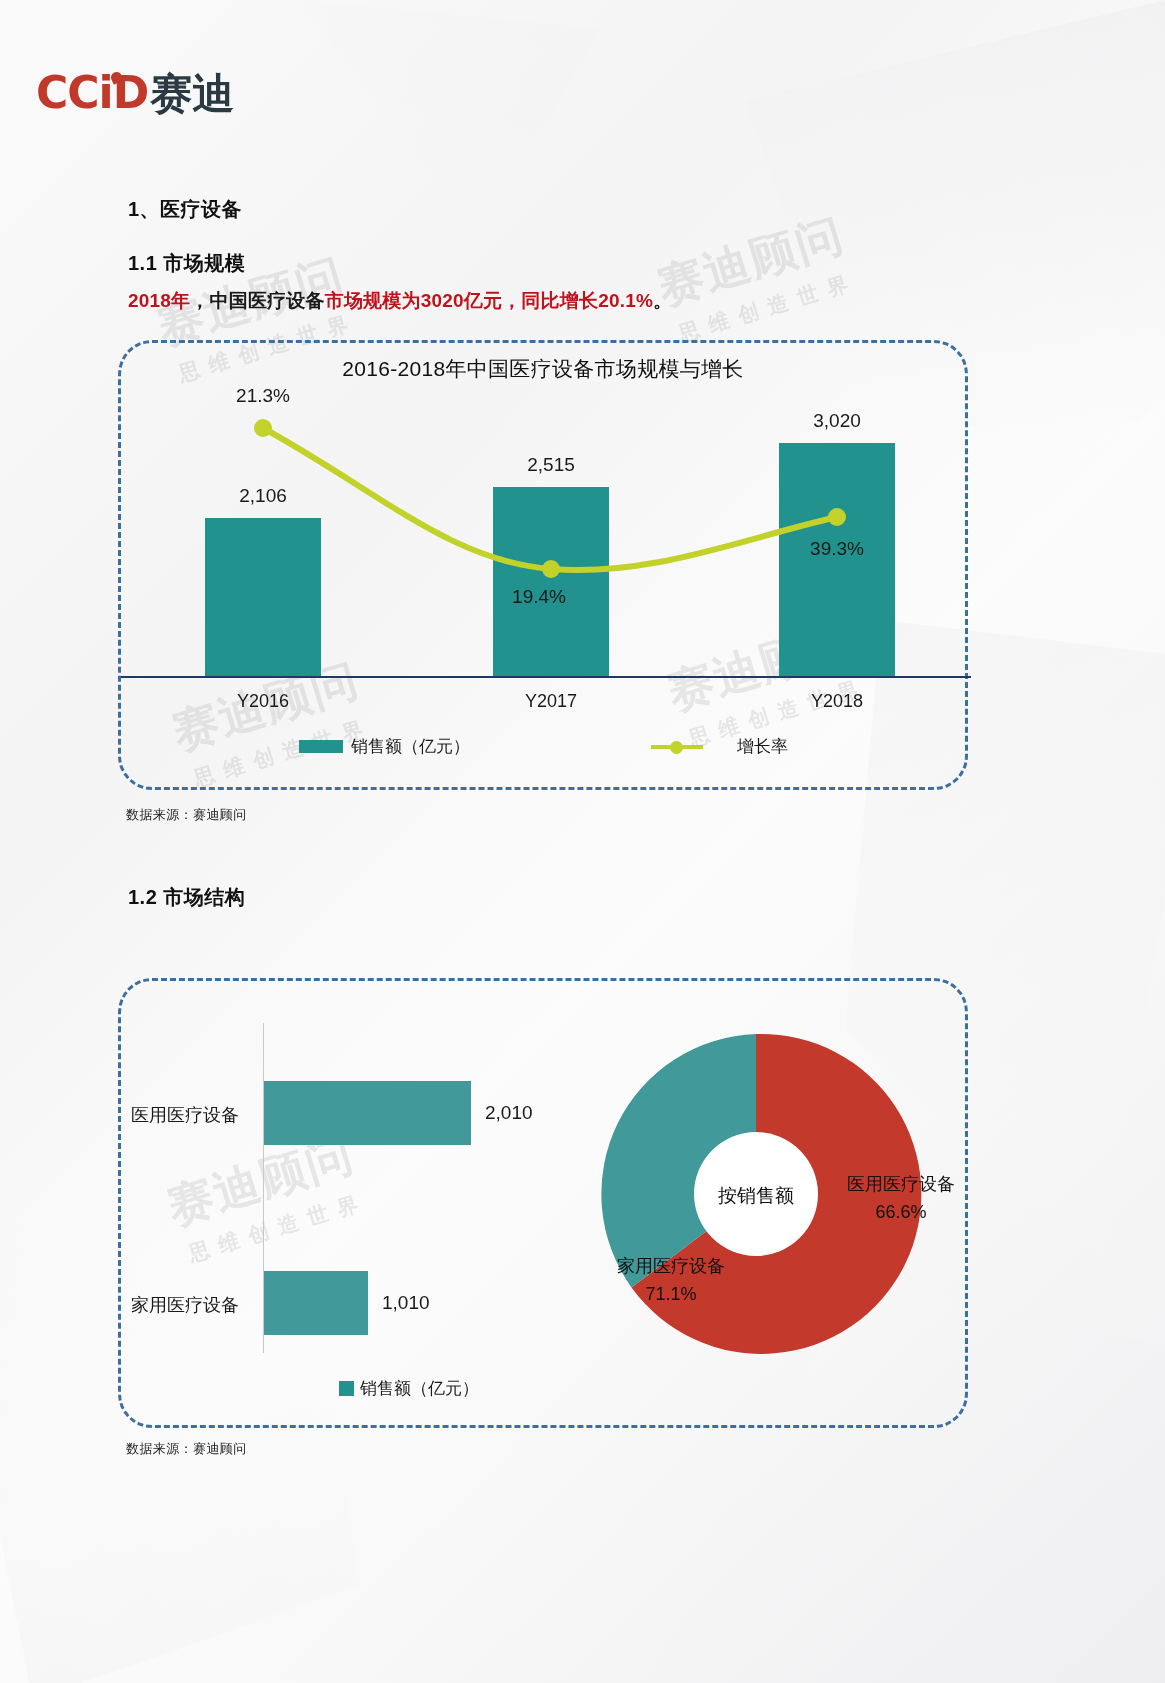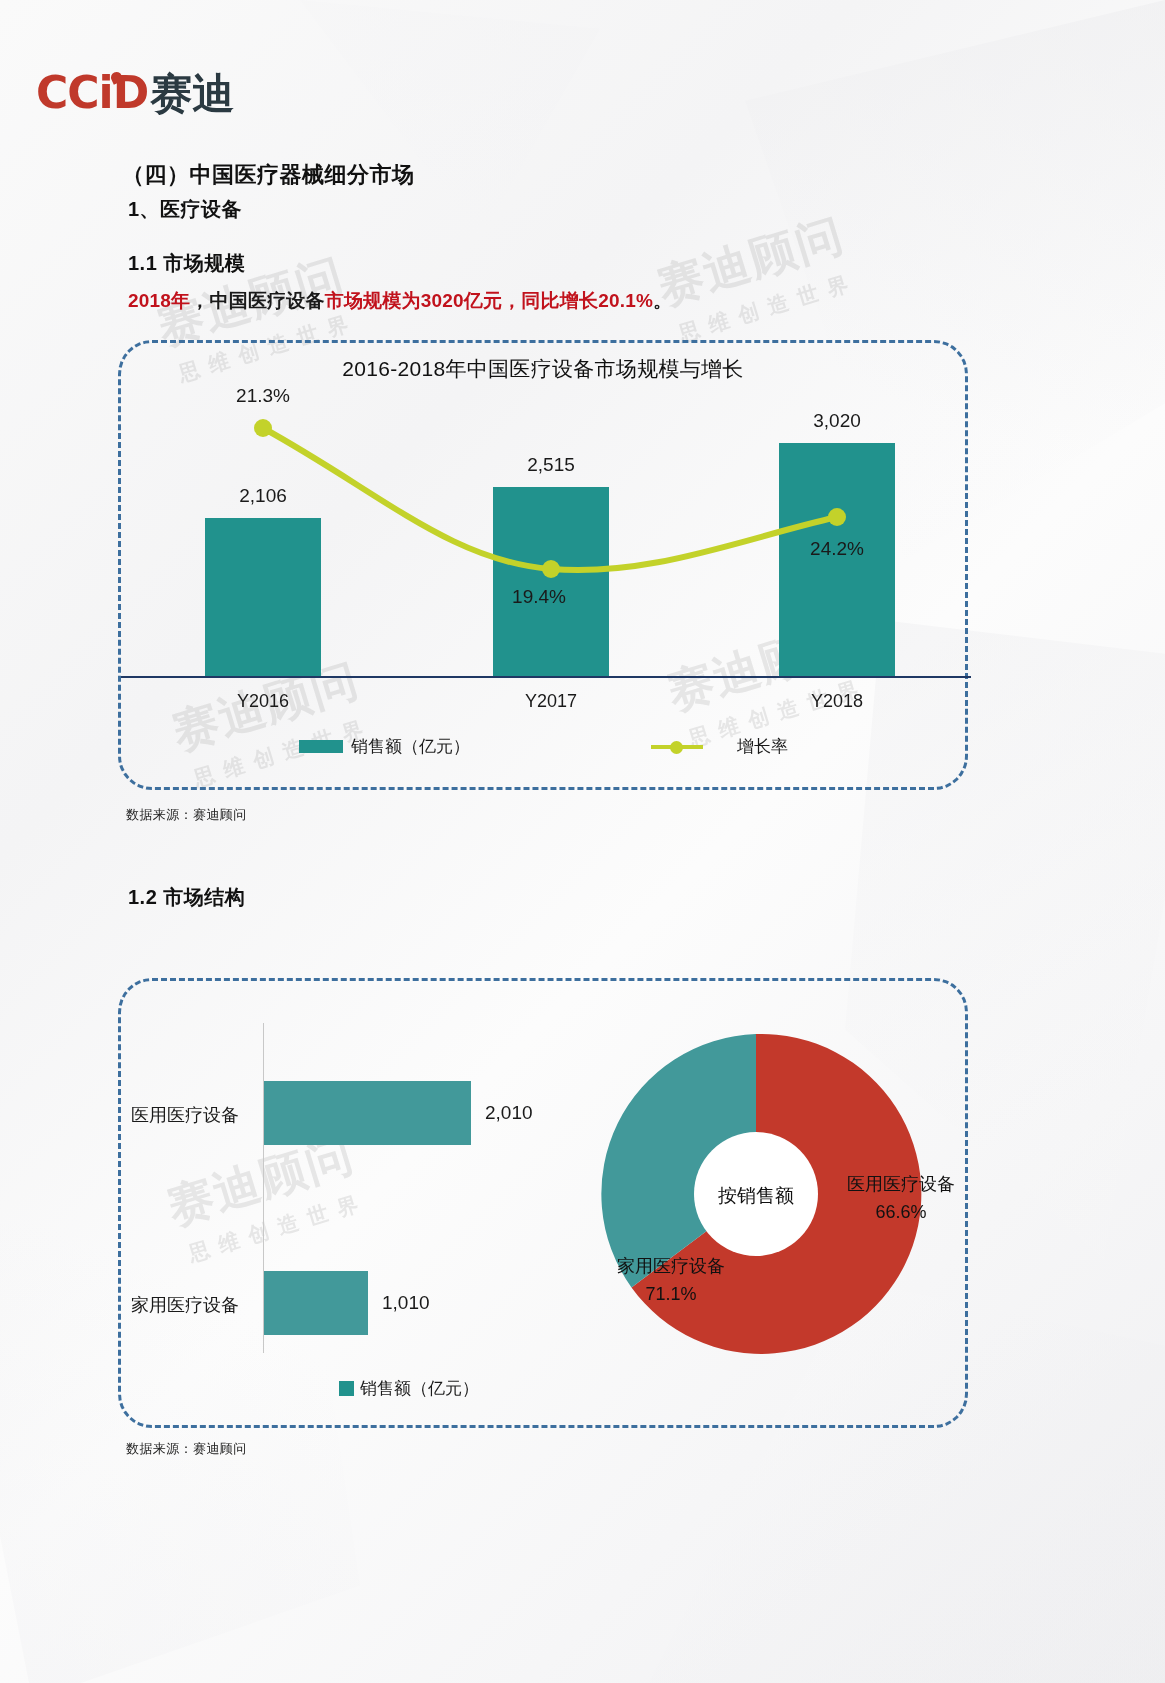--- a/index.html
+++ b/index.html
@@ -141,21 +141,20 @@
     <span class="big">赛迪顾问</span>
     <span class="small">思维创造世界</span>
   </div>
 
   <div id="logo">
     <span class="ccid">CCiD</span>
     <span class="dot"></span>
     <span class="cn">赛迪</span>
   </div>
 
-  <div class="h2" style="top:160px;">（四）中国医疗器械细分市场</div>
   <div class="h3" style="top:196px;">1、医疗设备</div>
   <div class="h3" style="top:250px;">1.1 市场规模</div>
 
   <div class="para" style="top:288px;">
     <span class="rd">2018年</span><span class="bk">，中国医疗设备</span><span class="rd">市场规模为3020亿元，同比增长20.1%</span><span class="bk">。</span>
   </div>
 
   <div class="chartframe" style="left:118px; top:340px; width:850px; height:450px;">
     <div class="chartinner">
 
@@ -173,21 +172,21 @@
 
       <svg style="position:absolute; left:0; top:0;" width="850" height="450">
         <path d="M 142 85 C 260 150, 330 218, 430 226 C 530 234, 620 196, 716 174" fill="none" stroke="#c3d22a" stroke-width="6" stroke-linecap="round"></path>
         <circle cx="142" cy="85" r="9" fill="#c3d22a"></circle>
         <circle cx="430" cy="226" r="9" fill="#c3d22a"></circle>
         <circle cx="716" cy="174" r="9" fill="#c3d22a"></circle>
       </svg>
 
       <div class="vlabel" style="left:84px;  top:42px;  width:116px;">21.3%</div>
       <div class="vlabel" style="left:372px; top:243px; width:92px;">19.4%</div>
-      <div class="vlabel" style="left:658px; top:195px; width:116px;">24.2%</div>
+      <div class="vlabel" style="left:658px; top:195px; width:116px;">39.3%</div>
 
       <div class="xlabel" style="left:84px;  top:348px; width:116px;">Y2016</div>
       <div class="xlabel" style="left:372px; top:348px; width:116px;">Y2017</div>
       <div class="xlabel" style="left:658px; top:348px; width:116px;">Y2018</div>
 
       <div class="legend" style="left:178px; top:392px;">
         <span class="swatch"></span>
         <span>销售额（亿元）</span>
       </div>
       <div class="legend" style="left:530px; top:392px;gap:26px;">

